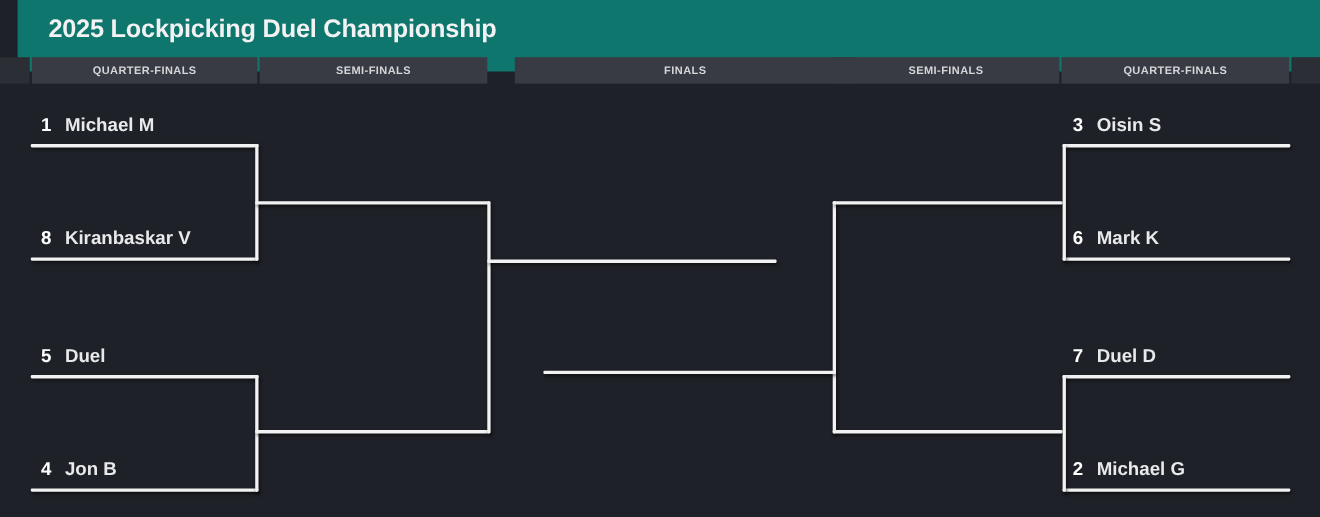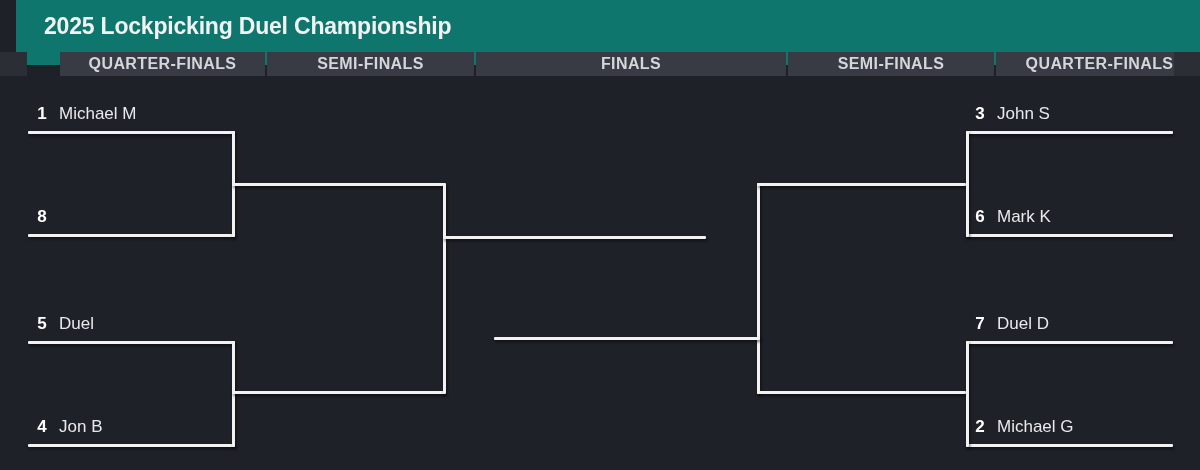--- a/index.html
+++ b/index.html
@@ -16,58 +16,57 @@
   .titlebar .title{
     position:absolute;left:28px;top:0;height:51px;line-height:53px;
     font-size:23px;font-weight:700;color:#f2f2f3;letter-spacing:-0.2px;
     white-space:nowrap;
   }
   
   .roundbar-seg{
     position:absolute;top:52px;height:24px;
     background:#383b43;
     display:flex;align-items:center;justify-content:center;
-    font-size:16px;font-weight:700;color:#d5d6d9;letter-spacing:0.4px;
+    font-size:10px;font-weight:700;color:#d5d6d9;letter-spacing:0.4px;
     white-space:nowrap;
-    margin-left:31px;
   }
   .roundbar-stub{
     position:absolute;top:52px;height:24px;background:#2b2e34;
   }
   
   .bl{
     position:absolute;background:#f2f2f3;border-radius:1px;
     box-shadow:1px 2px 3px rgba(0,0,0,0.55);
   }
   .bl.h{height:3px;}
   .bl.v{width:3px;}
   
   .player{
     position:absolute;height:22px;display:flex;align-items:flex-end;
     color:#e8e9eb;font-size:17px;line-height:22px;white-space:nowrap;
     cursor:default;
   }
   .player .seed{
     font-weight:700;color:#ffffff;min-width:16px;text-align:center;
   }
-  .player .pname{margin-left:9px;font-weight:400;}
+  .player .pname{margin-left:9px;font-weight:700;}
 </style>
 </head>
 <body>
 
 <div id="stage">
 
   <div class="titlebar">
     <div class="title">2025 Lockpicking Duel Championship</div>
   </div>
 
   <div class="roundbar-stub" style="left:0;width:27px;"></div>
   <div class="roundbar-seg" style="left:29px;width:205px;">QUARTER-FINALS</div>
   <div class="roundbar-seg" style="left:236px;width:207px;">SEMI-FINALS</div>
-  <div class="roundbar-seg" style="left:445px;width:310px;">FINALS</div>
+  <div class="roundbar-seg" style="left:468px;width:310px;">FINALS</div>
   <div class="roundbar-seg" style="left:757px;width:206px;">SEMI-FINALS</div>
   <div class="roundbar-seg" style="left:965px;width:207px;">QUARTER-FINALS</div>
   <div class="roundbar-stub" style="left:1174px;width:26px;"></div>
 
   <div class="bl h" style="left:28px;top:131px;width:207px;"></div>
   <div class="bl h" style="left:28px;top:234px;width:207px;"></div>
   <div class="bl v" style="left:232px;top:131px;height:106px;"></div>
   <div class="bl h" style="left:232px;top:183px;width:213px;"></div>
 
   <div class="bl h" style="left:28px;top:341px;width:207px;"></div>
@@ -90,33 +89,34 @@
   <div class="bl h" style="left:966px;top:341px;width:207px;"></div>
   <div class="bl h" style="left:966px;top:444px;width:207px;"></div>
   <div class="bl v" style="left:966px;top:341px;height:106px;"></div>
 
   <div class="player" style="left:34px;top:103px;">
     <span class="seed">1</span>
     <span class="pname">Michael M</span>
   </div>
   <div class="player" style="left:34px;top:206px;">
     <span class="seed">8</span>
+    <span class="pname">Kiranbaskar V</span>
   </div>
   <div class="player" style="left:34px;top:313px;">
     <span class="seed">5</span>
     <span class="pname">Duel</span>
   </div>
   <div class="player" style="left:34px;top:416px;">
     <span class="seed">4</span>
     <span class="pname">Jon B</span>
   </div>
 
   <div class="player" style="left:972px;top:103px;">
     <span class="seed">3</span>
-    <span class="pname">John S</span>
+    <span class="pname">Oisin S</span>
   </div>
   <div class="player" style="left:972px;top:206px;">
     <span class="seed">6</span>
     <span class="pname">Mark K</span>
   </div>
   <div class="player" style="left:972px;top:313px;">
     <span class="seed">7</span>
     <span class="pname">Duel D</span>
   </div>
   <div class="player" style="left:972px;top:416px;">

